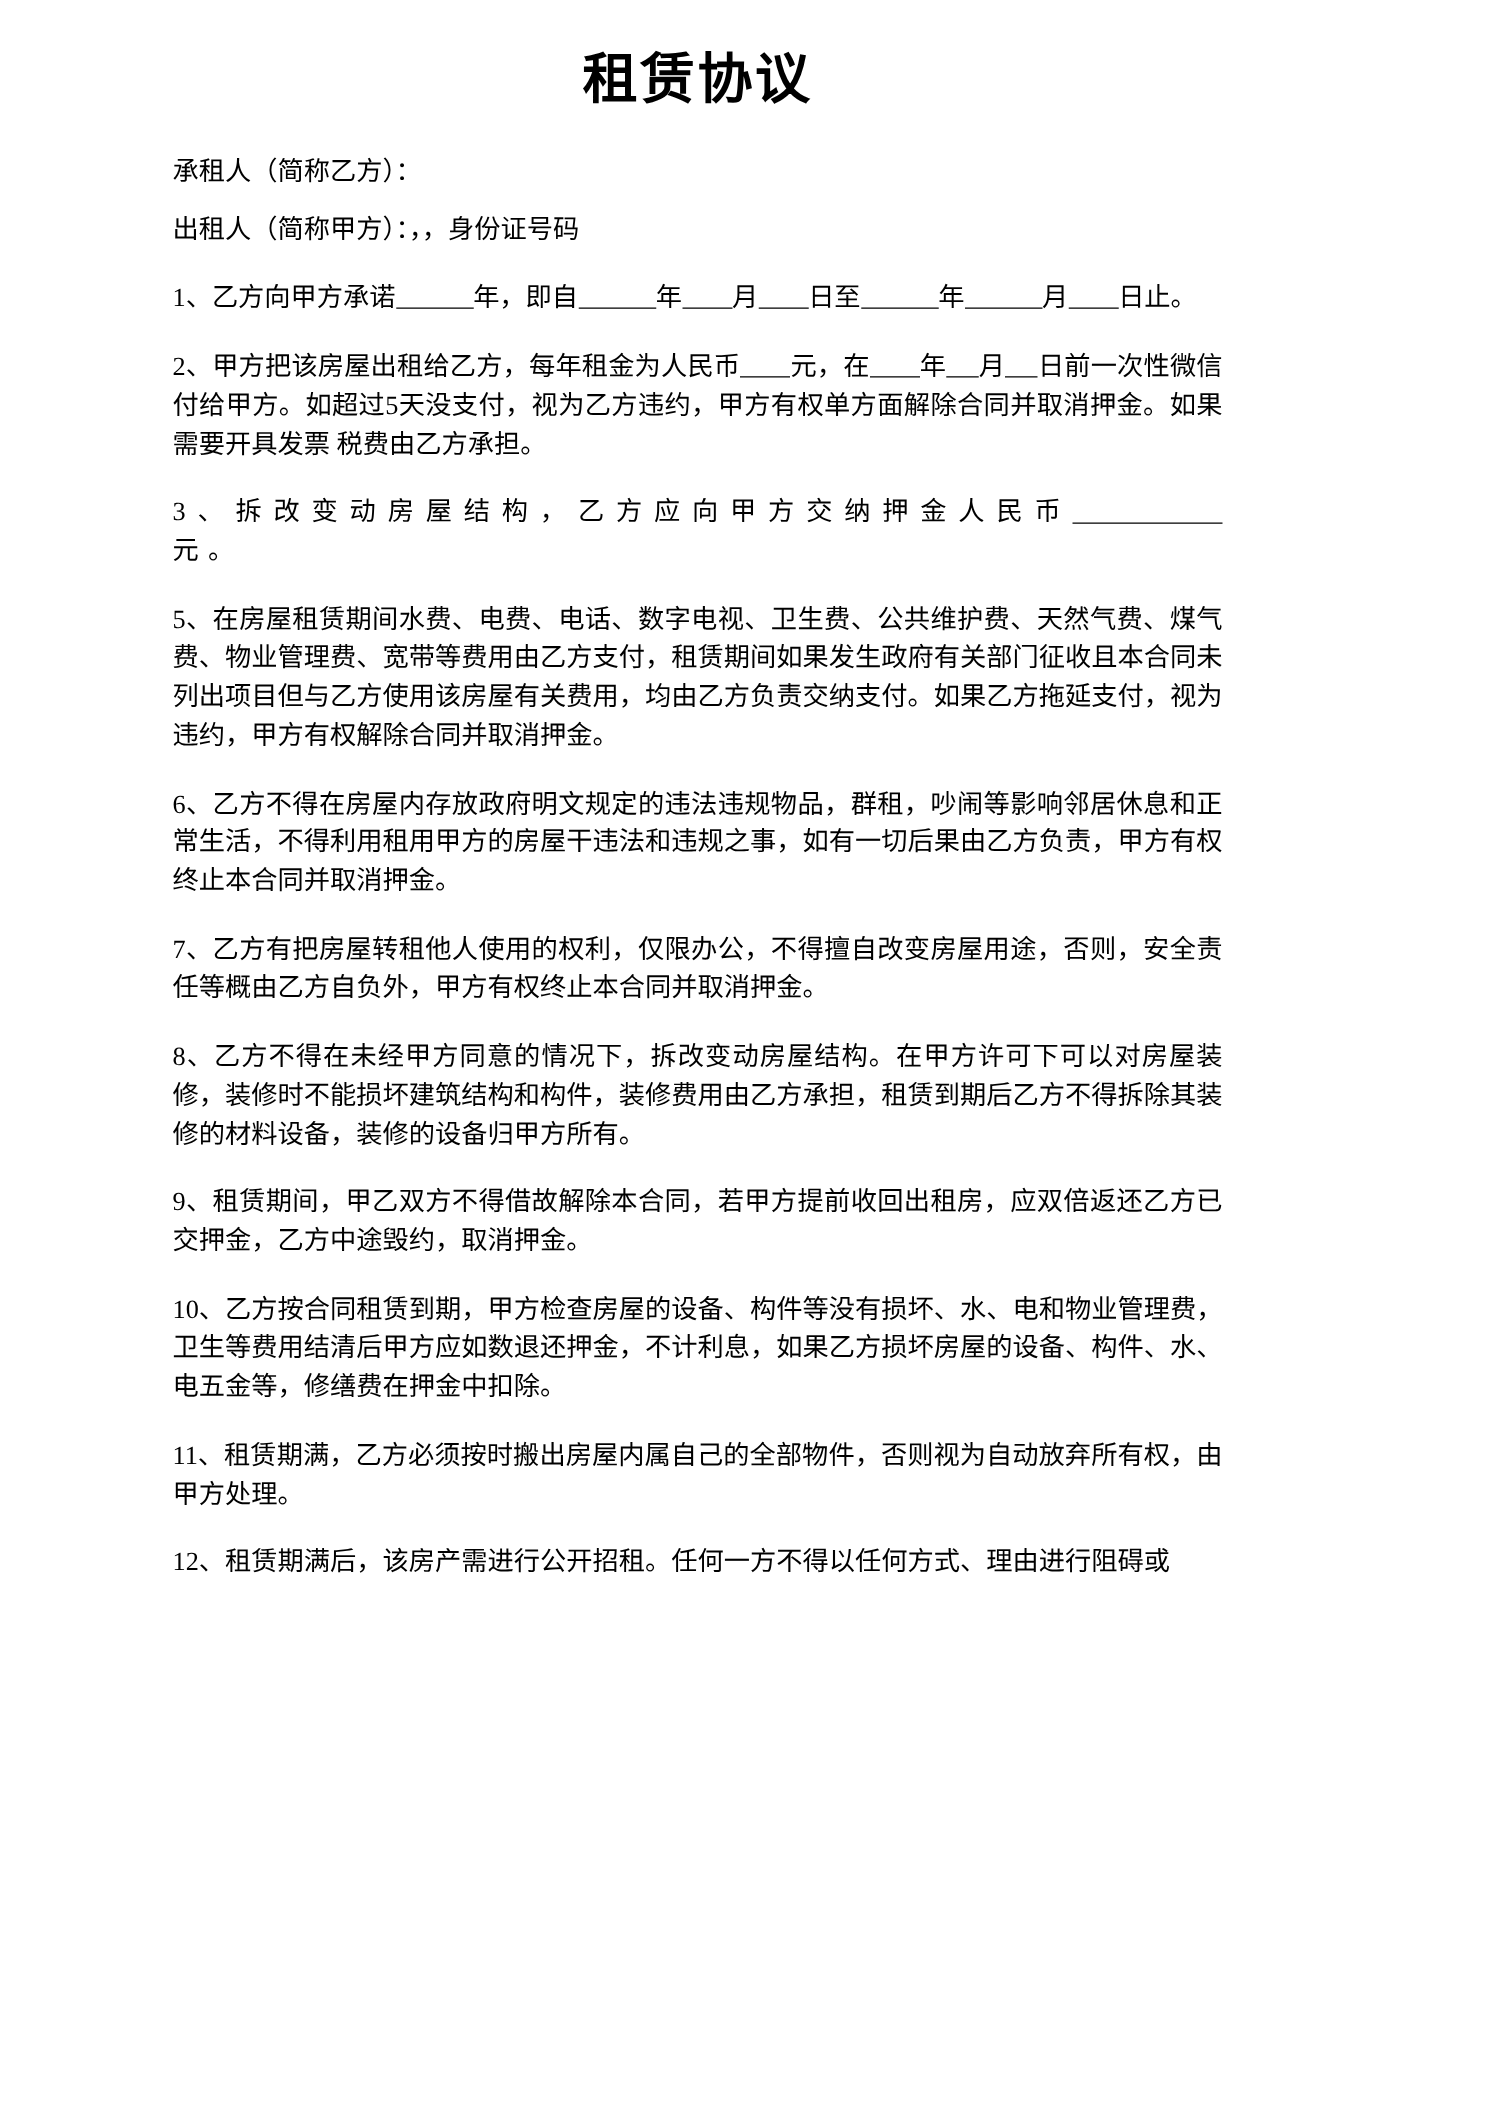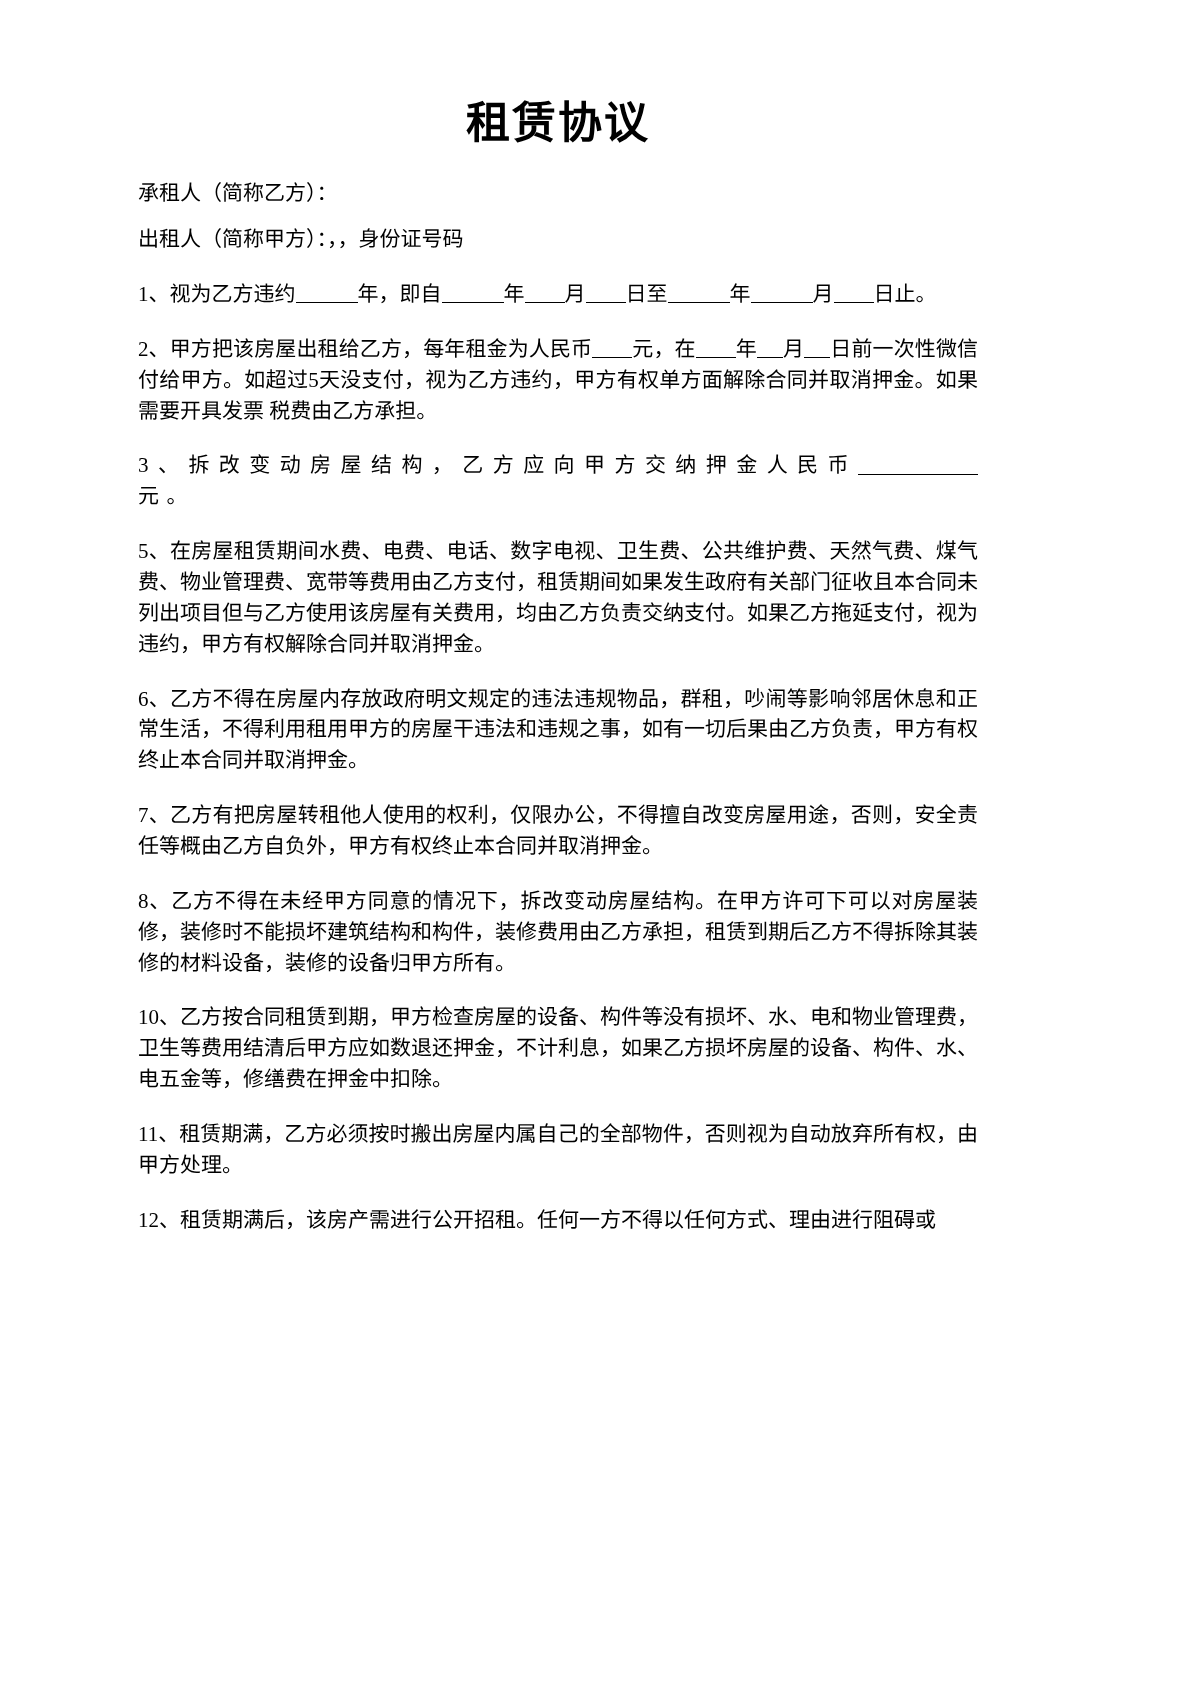--- a/index.html
+++ b/index.html
@@ -21,27 +21,27 @@
     overflow: hidden;
     box-sizing: border-box;
   }
   .content {
     position: absolute;
     left: 138px;
     top: 0;
     width: 840px;
   }
   .doc-title {
-    font-family: Liberation Serif, serif;
+    font-family: Liberation Mono, monospace;
     font-weight: bold;
     font-size: 44px;
     line-height: 1.25;
     text-align: center;
     margin: 0;
-    padding-top: 96px;
+    padding-top: 40px;
     letter-spacing: 2px;
   }
   .party-line {
     font-size: 21px;
     line-height: 1.5;
     margin: 0;
     padding-top: 14px;
     white-space: pre;
   }
   .party-line.second {
@@ -82,35 +82,36 @@
 
 <div class="page">
   <div class="content">
 
     <h1 class="doc-title">租赁协议</h1>
 
     <p class="party-line second">承租人（简称乙方）：</p>
     <p class="party-line">出租人（简称甲方）：，，身份证号码</p>
 
 
-    <p class="para"><span>1、</span><span>视为乙方违约</span><span class="blank b-md"></span><span>年，即自</span><span class="blank b-md"></span><span>年</span><span class="blank b-sm"></span><span>月</span><span class="blank b-sm"></span><span>日至</span><span class="blank b-md"></span><span>年</span><span class="blank b-md"></span><span>月</span><span class="blank b-sm"></span><span>日止。</span></p>
+    <p class="para"><span>1、</span><span>乙方向甲方承诺</span><span class="blank b-md"></span><span>年，即自</span><span class="blank b-md"></span><span>年</span><span class="blank b-sm"></span><span>月</span><span class="blank b-sm"></span><span>日至</span><span class="blank b-md"></span><span>年</span><span class="blank b-md"></span><span>月</span><span class="blank b-sm"></span><span>日止。</span></p>
 
     <p class="para"><span>2、</span><span>甲方把该房屋出租给乙方，每年租金为人民币</span><span class="blank b-sm"></span><span>元，在</span><span class="blank b-sm"></span><span>年</span><span class="blank b-xs"></span><span>月</span><span class="blank b-xs"></span><span>日前一次性微信付给甲方。如超过5天没支付，视为乙方违约，甲方有权单方面解除合同并取消押金。如果需要开具发票 税费由乙方承担。</span></p>
 
     <p class="para spaced"><span>3、</span><span>拆改变动房屋结构，乙方应向甲方交纳押金人民币</span><span class="blank b-lg"></span><span>元。</span></p>
 
 
     <p class="para"><span>5、</span><span>在房屋租赁期间水费、电费、电话、数字电视、卫生费、公共维护费、天然气费、煤气费、物业管理费、宽带等费用由乙方支付，租赁期间如果发生政府有关部门征收且本合同未列出项目但与乙方使用该房屋有关费用，均由乙方负责交纳支付。如果乙方拖延支付，视为违约，甲方有权解除合同并取消押金。</span></p>
 
     <p class="para"><span>6、</span><span>乙方不得在房屋内存放政府明文规定的违法违规物品，群租，吵闹等影响邻居休息和正常生活，不得利用租用甲方的房屋干违法和违规之事，如有一切后果由乙方负责，甲方有权终止本合同并取消押金。</span></p>
 
     <p class="para"><span>7、</span><span>乙方有把房屋转租他人使用的权利，仅限办公，不得擅自改变房屋用途，否则，安全责任等概由乙方自负外，甲方有权终止本合同并取消押金。</span></p>
 
     <p class="para"><span>8、</span><span>乙方不得在未经甲方同意的情况下，拆改变动房屋结构。在甲方许可下可以对房屋装修，装修时不能损坏建筑结构和构件，装修费用由乙方承担，租赁到期后乙方不得拆除其装修的材料设备，装修的设备归甲方所有。</span></p>
 
+    <p class="para"><span>9、</span><span>租赁期间，甲乙双方不得借故解除本合同，若甲方提前收回出租房，应双倍返还乙方已交押金，乙方中途毁约，取消押金。</span></p>
 
     <p class="para"><span>10、</span><span>乙方按合同租赁到期，甲方检查房屋的设备、构件等没有损坏、水、电和物业管理费，卫生等费用结清后甲方应如数退还押金，不计利息，如果乙方损坏房屋的设备、构件、水、电五金等，修缮费在押金中扣除。</span></p>
 
     <p class="para"><span>11、</span><span>租赁期满，乙方必须按时搬出房屋内属自己的全部物件，否则视为自动放弃所有权，由甲方处理。</span></p>
 
     <p class="para"><span>12、</span><span>租赁期满后，该房产需进行公开招租。任何一方不得以任何方式、理由进行阻碍或</span></p>
 
   </div>
 </div>
 

